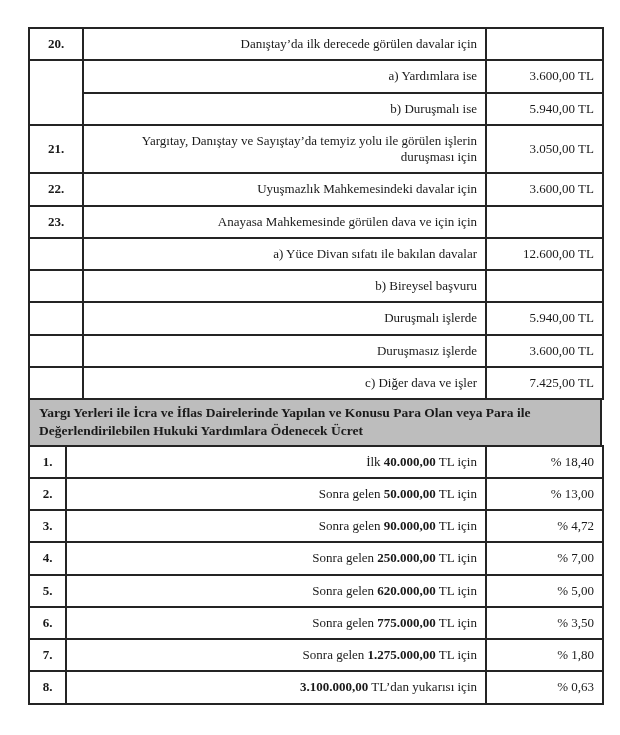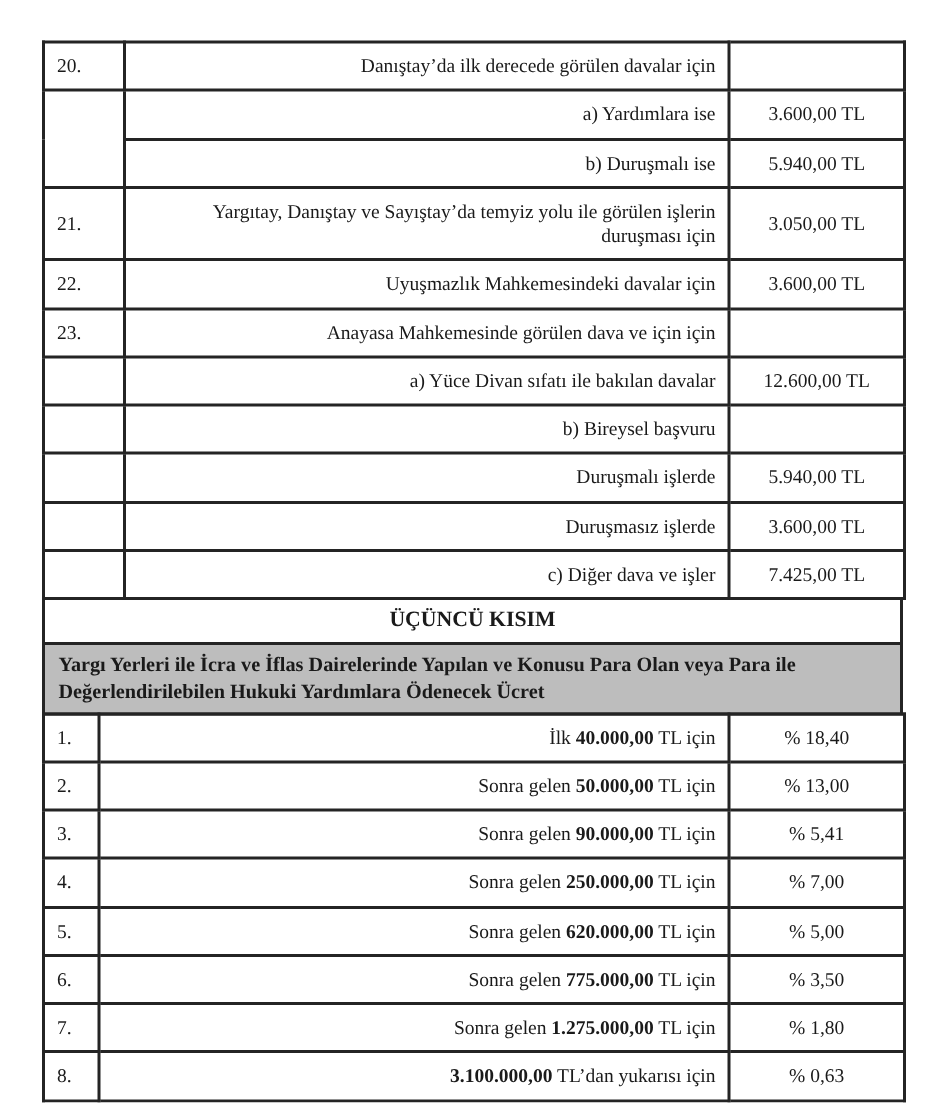--- a/index.html
+++ b/index.html
@@ -26,32 +26,32 @@
     width: 574px;
     font-size: 13px;
   }
   table.fee-table td {
     border: 2px solid #242424;
     vertical-align: middle;
     padding: 7px 8px;
     line-height: 1.25;
   }
   td.no {
-    font-weight: normal;
-    text-align: left;
+    font-weight: bold;
+    text-align: center;
     padding-left: 2px;
     padding-right: 2px;
   }
   td.desc {
     text-align: right;
     padding-left: 10px;
     padding-right: 10px;
   }
   td.amount {
-    text-align: center;
+    text-align: right;
     padding-right: 7px;
     white-space: nowrap;
   }
   .section-title {
     border: 2px solid #242424;
     margin-top: -2px;
     text-align: center;
     font-weight: bold;
     font-size: 14.5px;
     padding: 5px 0 6px 0;
@@ -132,21 +132,20 @@
           <td class="amount">3.600,00 TL</td>
         </tr>
         <tr>
           <td class="no"></td>
           <td class="desc">c) Diğer dava ve işler</td>
           <td class="amount">7.425,00 TL</td>
         </tr>
       </tbody>
   </table>
 
-  <div class="section-title">ÜÇÜNCÜ KISIM</div>
 
   <div class="section-subtitle" style="background: rgb(189, 189, 189);">Yargı Yerleri ile İcra ve İflas Dairelerinde Yapılan ve Konusu Para Olan veya Para ile Değerlendirilebilen Hukuki Yardımlara Ödenecek Ücret</div>
 
   <table class="fee-table t2">
     <colgroup>
       <col style="width:37px">
         <col style="width:420px">
         <col style="width:117px">
     </colgroup>
     <tbody>
@@ -156,21 +155,21 @@
           <td class="amount">% 18,40</td>
         </tr>
         <tr>
           <td class="no">2.</td>
           <td class="desc"><span>Sonra gelen </span><b>50.000,00</b><span> TL için</span></td>
           <td class="amount">% 13,00</td>
         </tr>
         <tr>
           <td class="no">3.</td>
           <td class="desc"><span>Sonra gelen </span><b>90.000,00</b><span> TL için</span></td>
-          <td class="amount">% 5,41</td>
+          <td class="amount">% 4,72</td>
         </tr>
         <tr>
           <td class="no">4.</td>
           <td class="desc"><span>Sonra gelen </span><b>250.000,00</b><span> TL için</span></td>
           <td class="amount">% 7,00</td>
         </tr>
         <tr>
           <td class="no">5.</td>
           <td class="desc"><span>Sonra gelen </span><b>620.000,00</b><span> TL için</span></td>
           <td class="amount">% 5,00</td>

